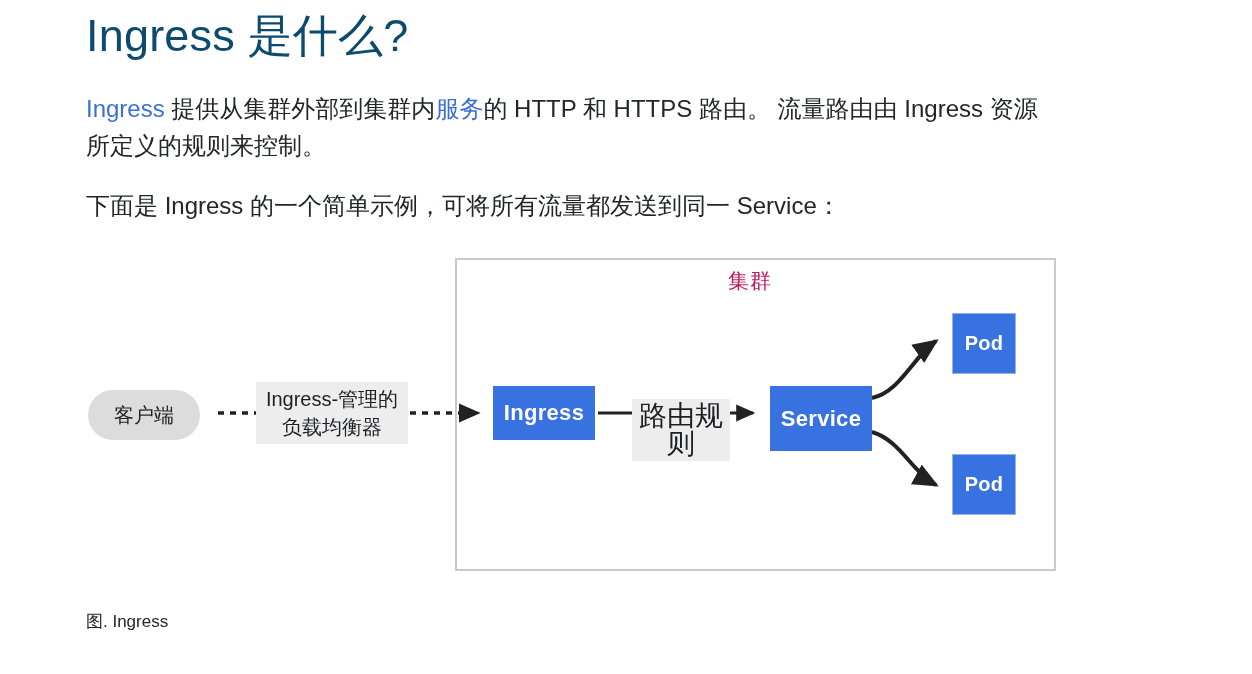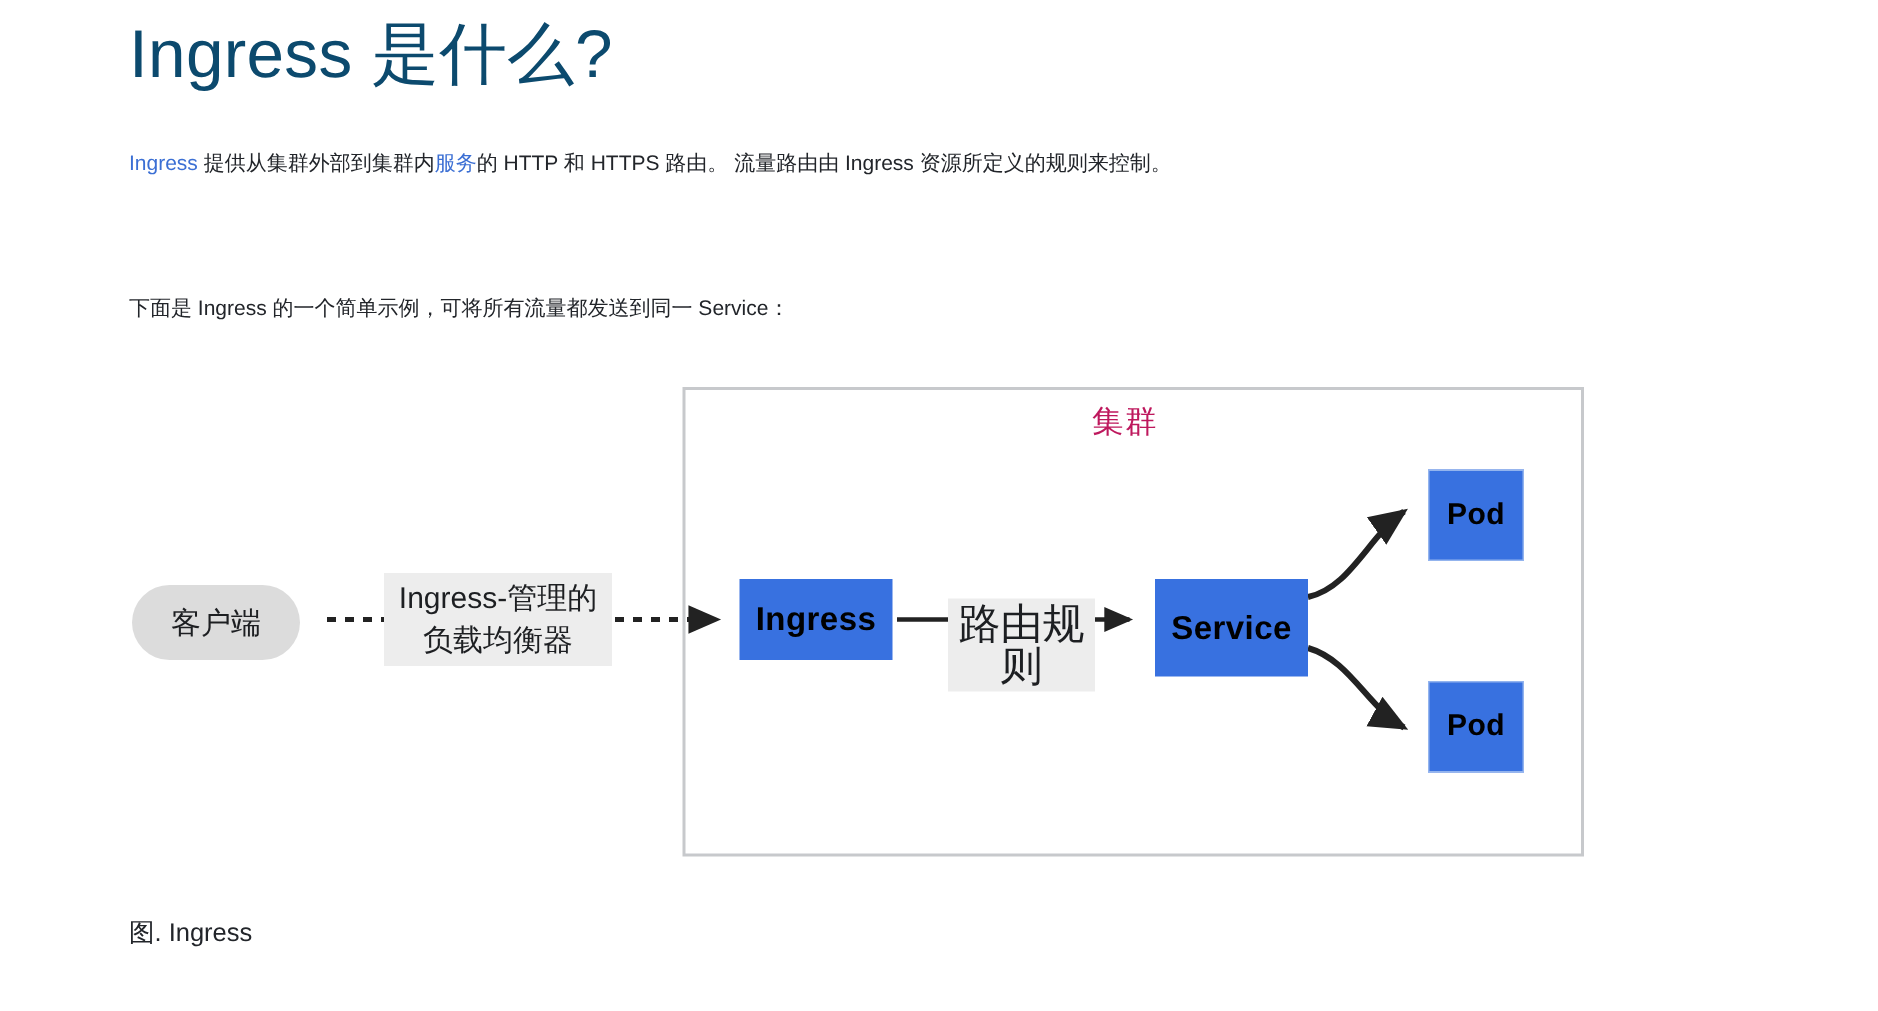--- a/index.html
+++ b/index.html
@@ -24,21 +24,21 @@
     font-size: 45px;
     font-weight: 300;
     letter-spacing: 0.2px;
     color: #0c4a6e;
     white-space: nowrap;
   }
 
   .para {
     position: absolute;
     left: 86px;
-    font-size: 14px;
+    font-size: 24px;
     line-height: 37px;
     color: #22252a;
   }
   .para-1 { top: 90px; width: 975px; }
   .para-2 { top: 187px; width: 975px; }
 
   .link {
     color: #3b6fd4;
     text-decoration: none;
     cursor: pointer;
@@ -78,21 +78,21 @@
     left: 728px;
     top: 267px;
     font-size: 21px;
     color: #be185d;
     letter-spacing: 1px;
   }
 
   .node-box {
     position: absolute;
     background: #3871e0;
-    color: #000000;
+    color: #ffffff;
     display: flex;
     align-items: center;
     justify-content: center;
     box-sizing: border-box;
     font-weight: 700;
     letter-spacing: 0.3px;
   }
   .node-ingress {
     left: 493px;
     top: 386px;

